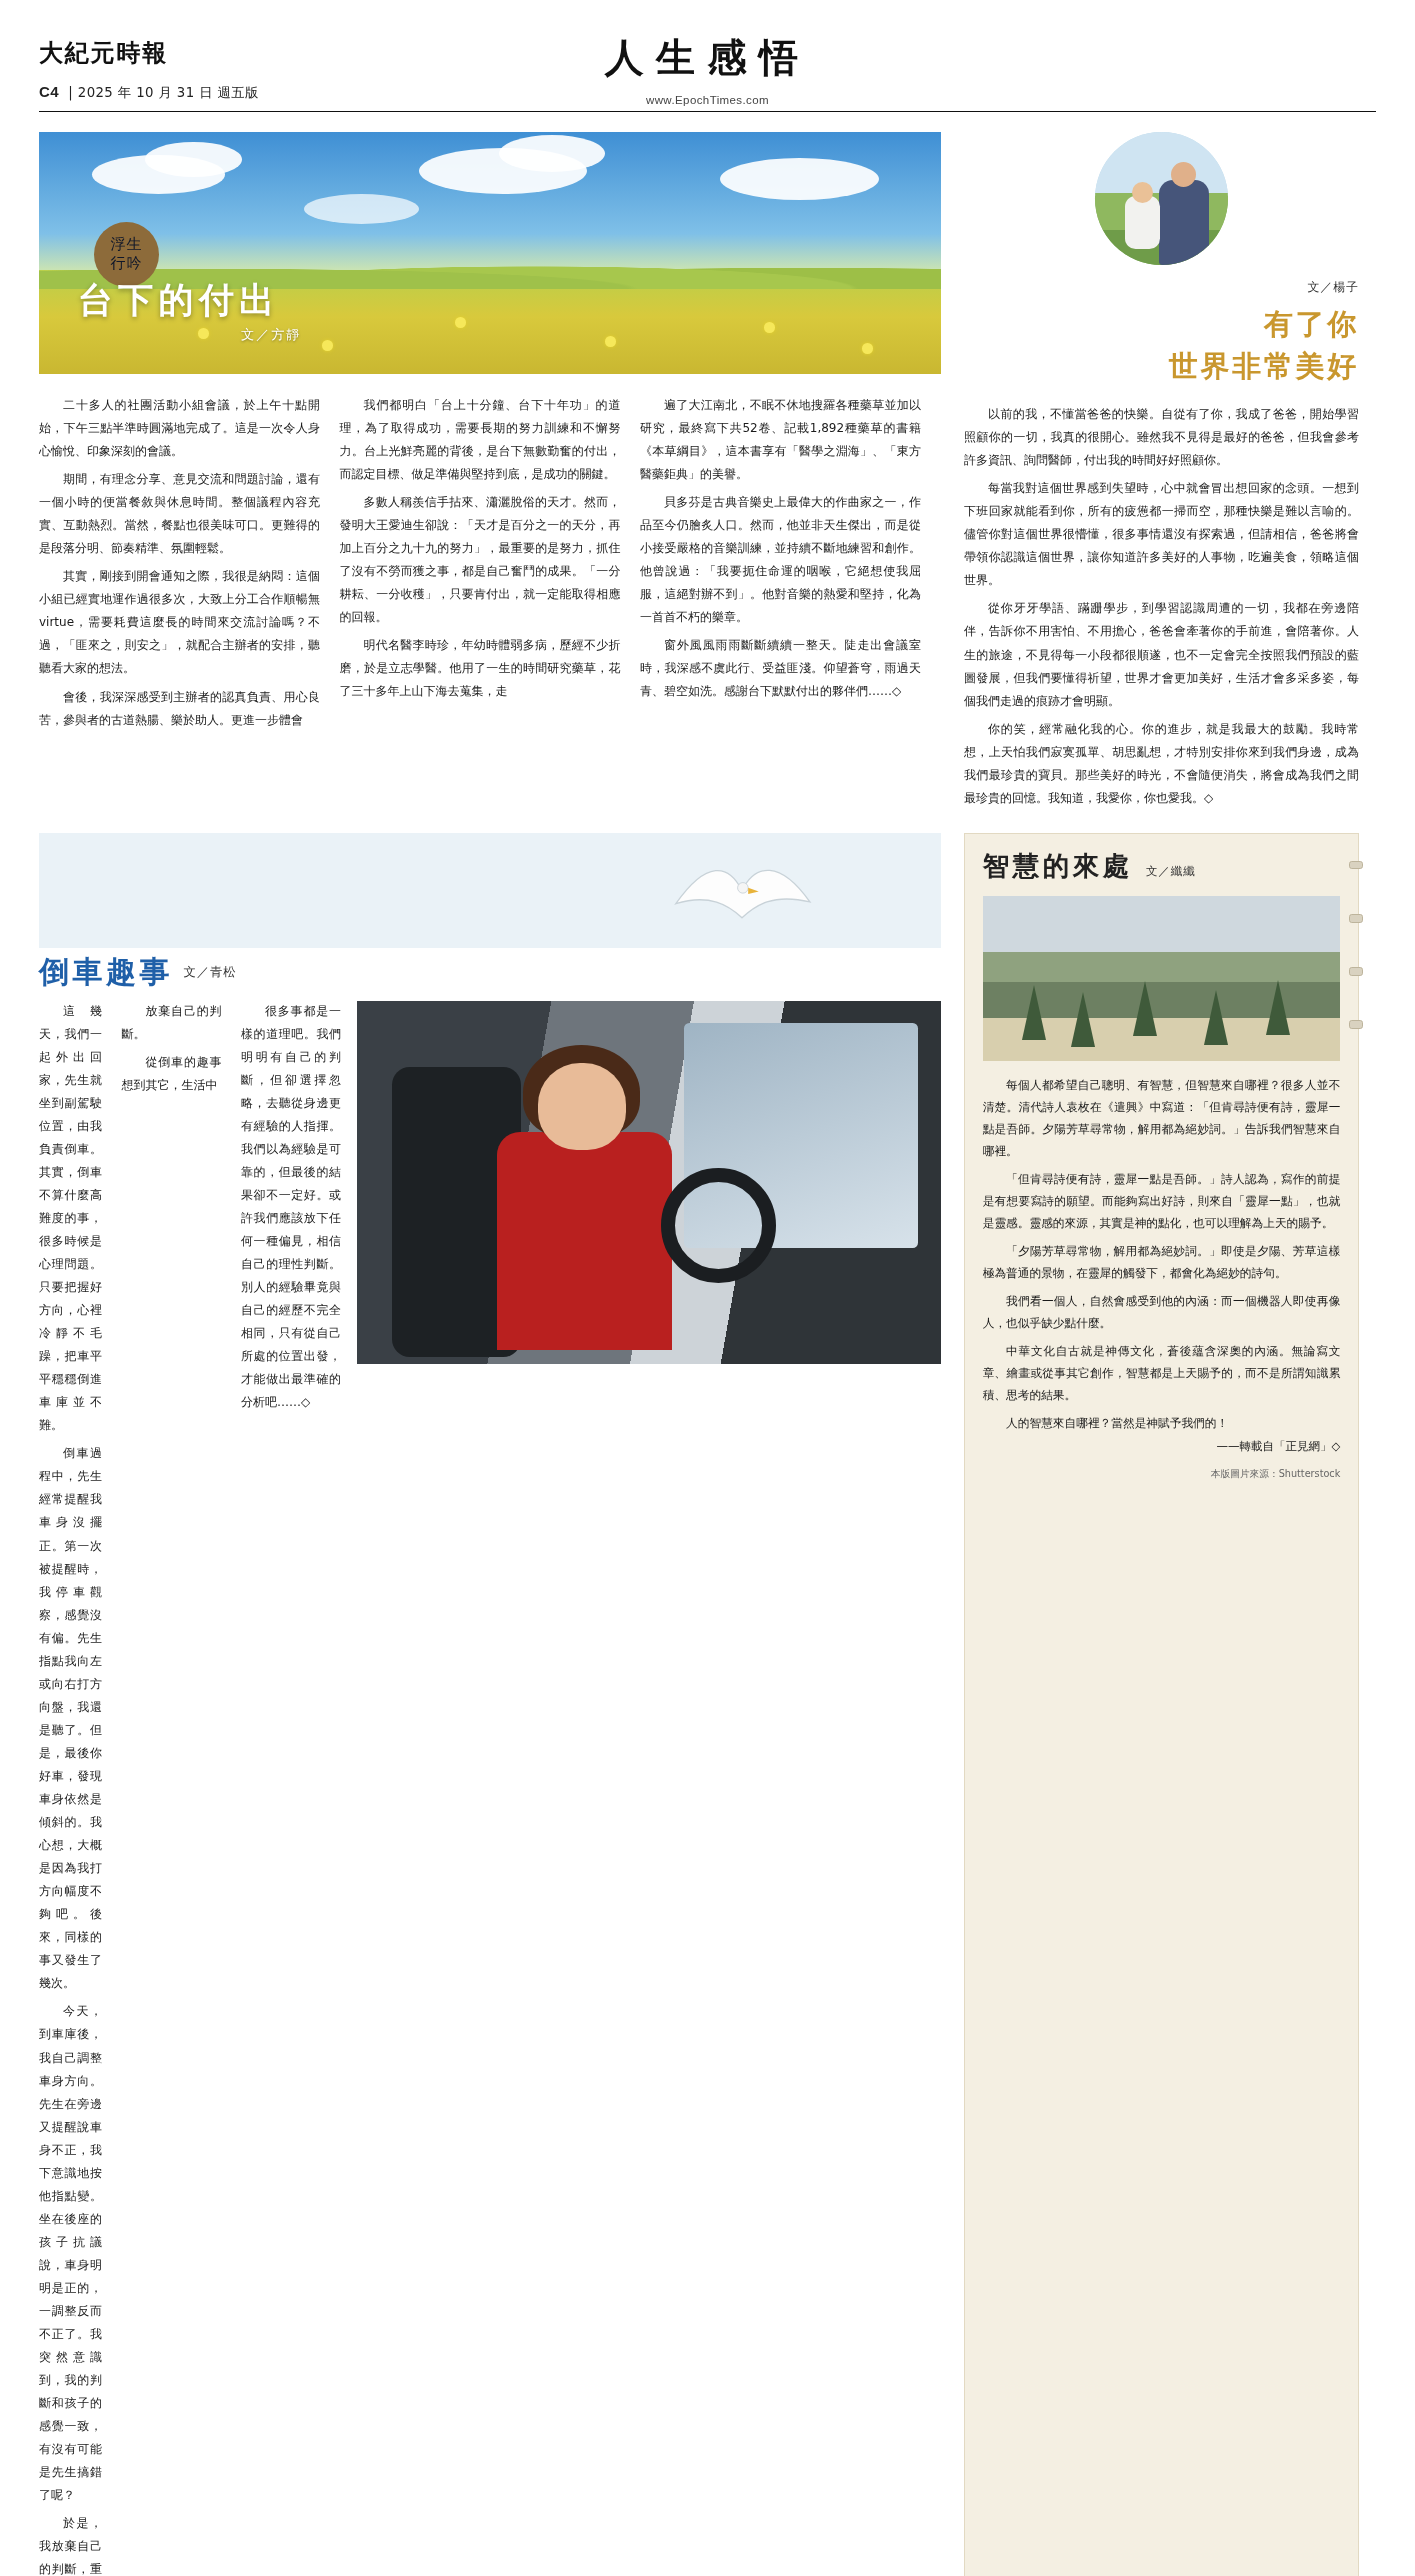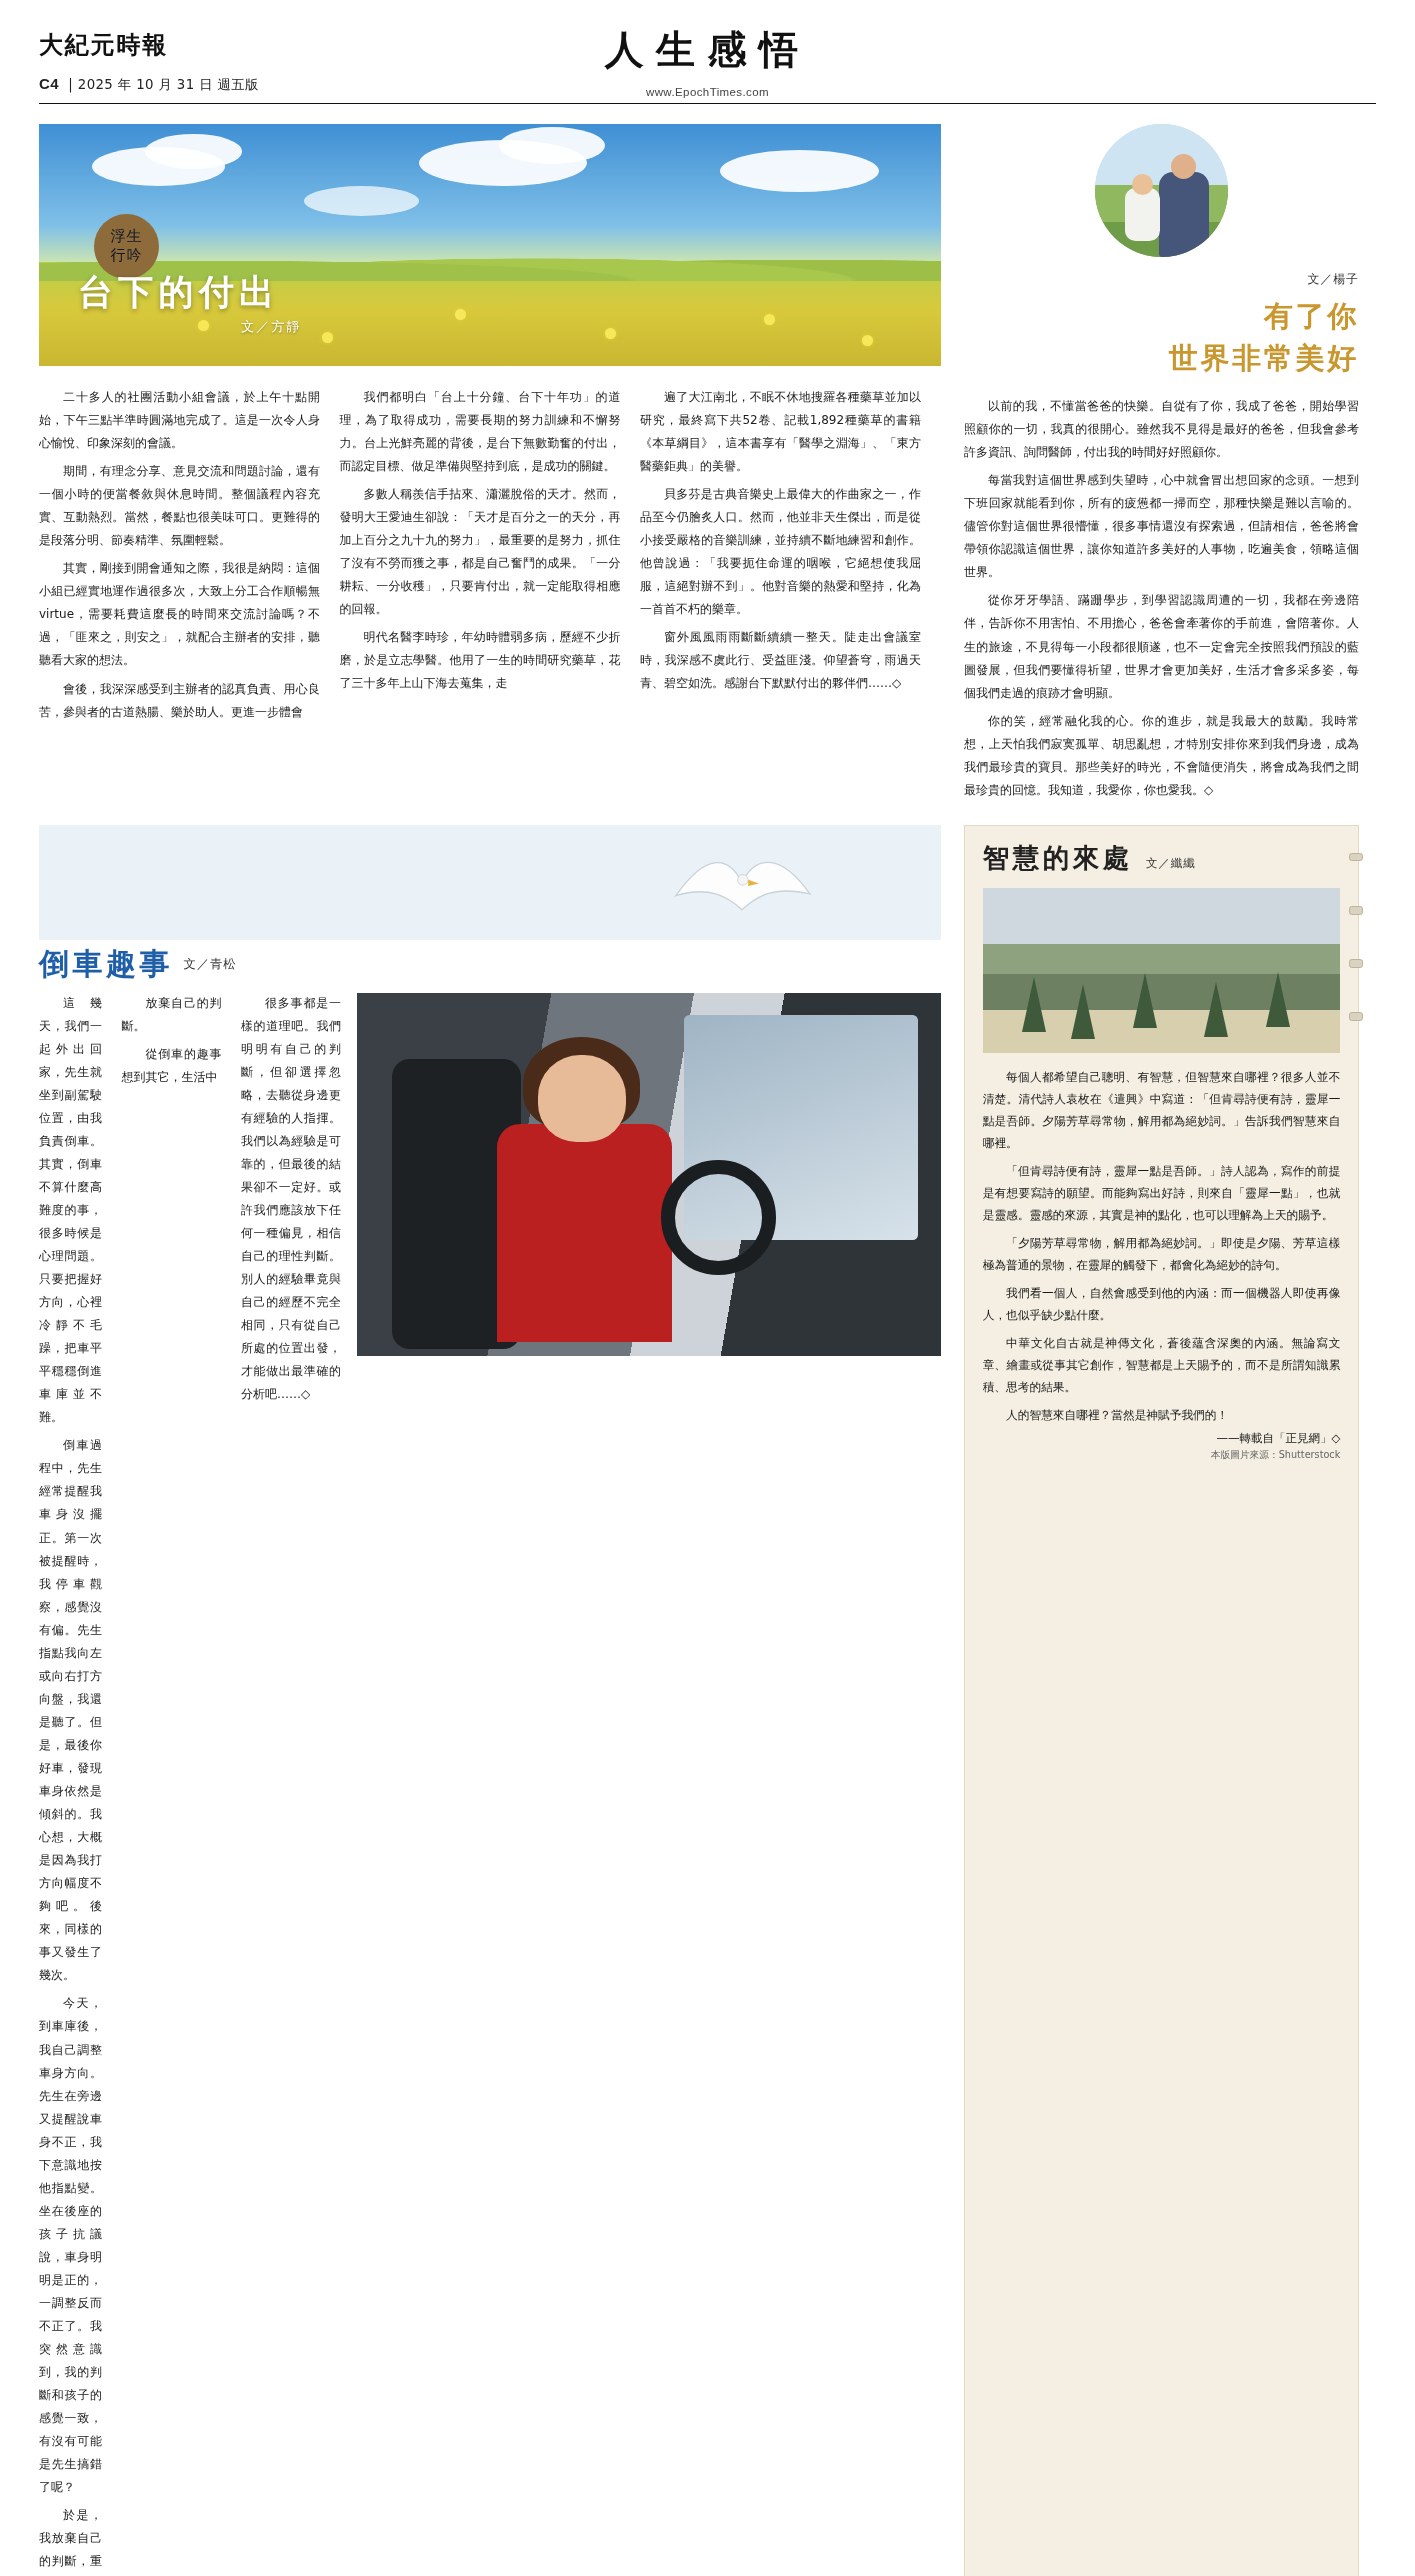--- a/index.html
+++ b/index.html
@@ -5,21 +5,21 @@
   * { box-sizing: border-box; }
   html, body { margin:0; padding:0; }
   body {
     width:1415px; height:2576px;
     background:#ffffff;
     font-family:"DejaVu Sans","Liberation Sans",sans-serif;
     color:#1a1a1a;
     position:relative;
     overflow:hidden;
   }
-  .page { position:relative; width:1415px; height:2576px; padding:0 39px; }
+  .page { position:relative; width:1415px; height:2576px; padding:8px 39px; }
 
   
   .masthead { position:relative; height:104px; border-bottom:1.8px solid #111; display:flex; align-items:flex-end; }
   .mast-left { width:265px; padding-bottom:8.8px; }
   .mast-logo { font-family:"DejaVu Serif","Liberation Serif",serif; font-size:24px; font-weight:bold; letter-spacing:1.8px; color:#111; }
   .mast-meta { margin-top:14px; font-size:13.3px; color:#222; letter-spacing:0.4px; }
   .mast-meta .pg { font-family:"Liberation Sans",sans-serif; font-weight:bold; font-size:15px; }
   .mast-center { flex:1; text-align:center; padding-bottom:5.3px; }
   .mast-title { font-family:"DejaVu Serif","Liberation Serif",serif; font-size:39px; font-weight:bold; letter-spacing:12.4px; color:#111; }
   .mast-url { margin-top:8.8px; font-size:11.5px; color:#444; font-family:"Liberation Sans",sans-serif; letter-spacing:0.4px; }
@@ -109,21 +109,21 @@
   .sec3-by { font-size:11.5px; color:#333; margin-left:8.8px; letter-spacing:0.9px; }
   .forest {
     margin-top:12.4px; height:165px; width:100%;
     background:linear-gradient(180deg,#cfd8de 0 34%, #8fa27f 34% 52%, #6d8062 52% 74%, #d8cfae 74% 100%);
     position:relative; overflow:hidden;
   }
   .tree { position:absolute; bottom:21px; width:0; height:0; border-left:12.4px solid transparent; border-right:12.4px solid transparent; border-bottom:55px solid #3f5a3a; }
   .r3-body { margin-top:12.4px; font-size:11.7px; line-height:1.9; text-align:justify; }
   .r3-body p { margin:0 0 5.3px 0; text-indent:2em; }
   .r3-sign { text-align:right; font-size:11.5px; margin-top:5.3px; }
-  .r3-credit { text-align:right; font-size:9.7px; color:#666; margin-top:3px; }
+  .r3-credit { text-align:right; font-size:9.7px; color:#666; margin-top:14px; }
   .clip { position:absolute; right:-5.3px; width:14px; height:8.8px; background:#d9d2c0; border:0.9px solid #bdb49c; border-radius:2.7px; }
 </style>
 </head>
 <body>
 
 <div class="page">
 
   <div class="masthead">
     <div class="mast-left">
       <div class="mast-logo">大紀元時報</div>

